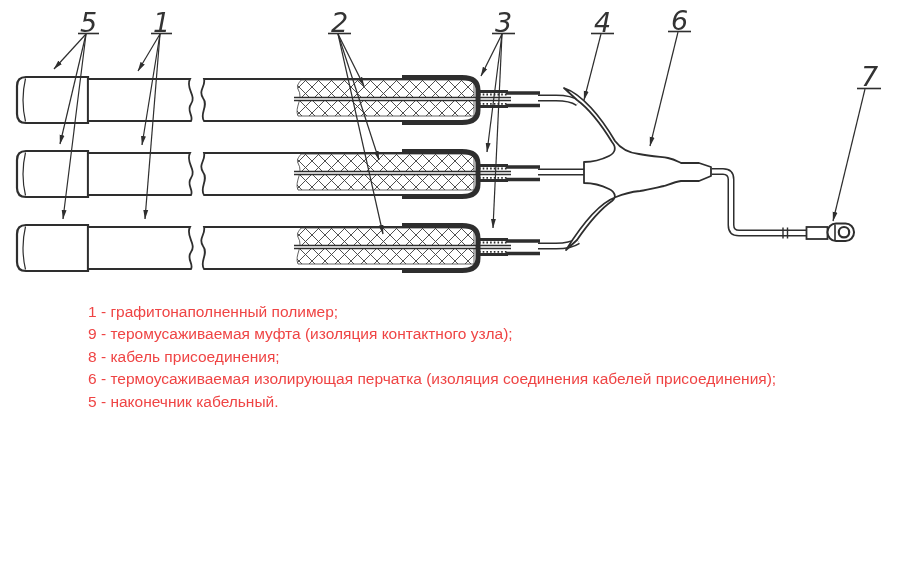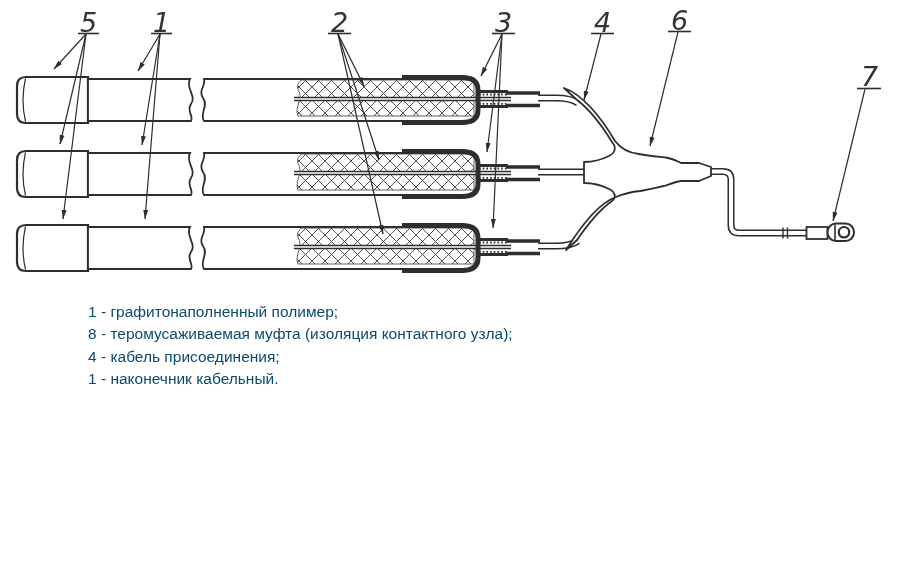--- a/index.html
+++ b/index.html
@@ -6,21 +6,21 @@
   .screen{
     position:relative;
     width:900px;height:573px;
     background:#ffffff;
     overflow:hidden;
     font-family:"Liberation Sans",sans-serif;
   }
   .drawing{position:absolute;left:0;top:0;}
   .legend{
     position:absolute;left:88px;top:301px;
-    color:#0c4a6e;
+    color:#ef4444;
     font-size:15.5px;
     line-height:22.4px;
     white-space:nowrap;
   }
   .legend div{height:22.4px;}
   svg text.callout{
     font-family:"DejaVu Sans",sans-serif;
     font-style:italic;
     font-size:27px;
     fill:#333333;
@@ -155,18 +155,19 @@
     </g>
     <g>
       <path class="ln" stroke-width="1.2" marker-end="url(#arw)" d="M865,89 L833,221"></path>
       <path class="ln" stroke-width="1.6" d="M857,88.5 H881"></path>
       <text class="callout" x="869.5" y="86" text-anchor="middle">7</text>
     </g>
   </svg>
 
   <div class="legend">
     <div>1 - графитонаполненный полимер;</div>
-    <div>8 - теромусаживаемая муфта (изоляция контактного узла);</div>
-    <div>4 - кабель присоединения;</div>
-    <div>1 - наконечник кабельный.</div>
+    <div>9 - теромусаживаемая муфта (изоляция контактного узла);</div>
+    <div>8 - кабель присоединения;</div>
+    <div>6 - термоусаживаемая изолирующая перчатка (изоляция соединения кабелей присоединения);</div>
+    <div>5 - наконечник кабельный.</div>
   </div>
 
 </div>
 
 </body></html>

